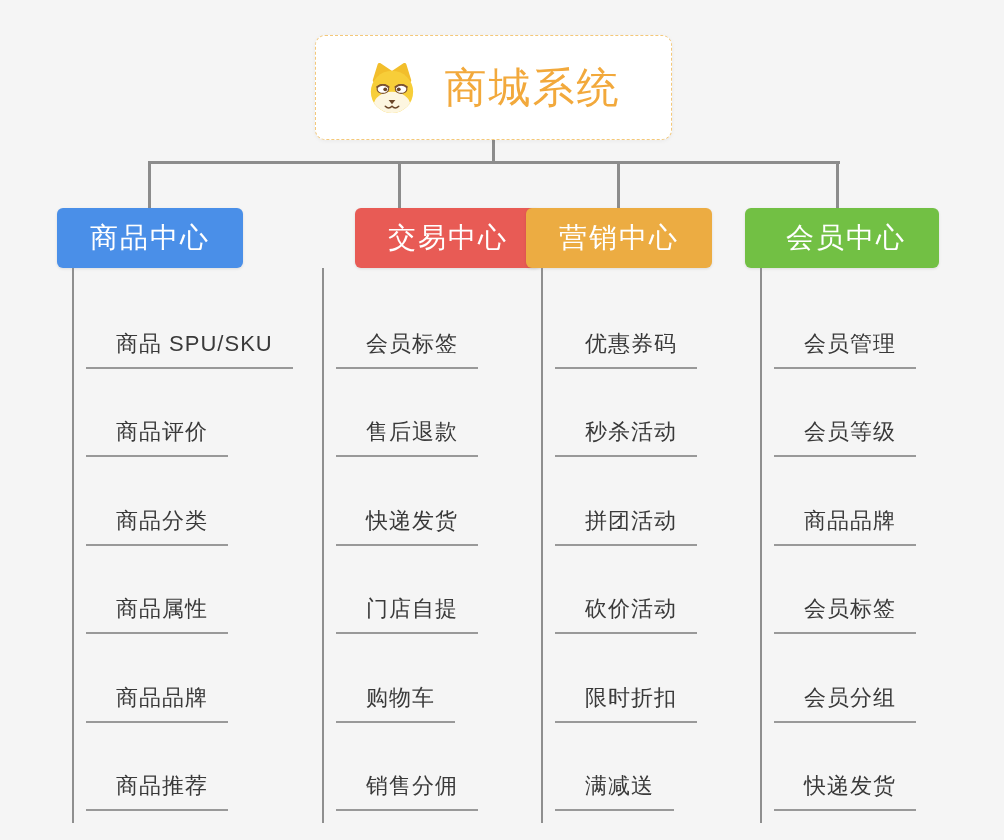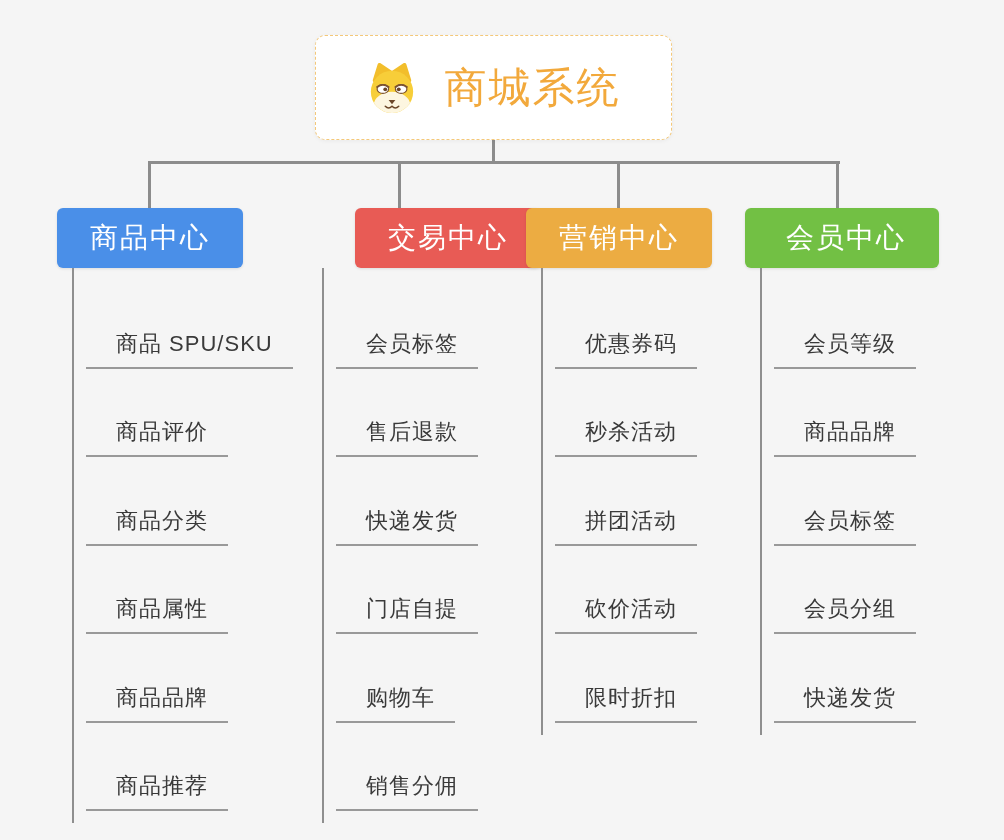--- a/index.html
+++ b/index.html
@@ -154,28 +154,34 @@
         </li>
       <li class="item">
           <span class="leaf-label">拼团活动</span>
         </li>
       <li class="item">
           <span class="leaf-label">砍价活动</span>
         </li>
       <li class="item">
           <span class="leaf-label">限时折扣</span>
         </li>
+      <li class="item">
+          <span class="leaf-label">满减送</span>
+        </li>
     </ul>
   </div>
 
   <div class="column col-3">
     <div class="branch-box" style="background-color: rgb(114, 192, 68); padding-left: 8px;">
       <span>会员中心</span>
     </div>
     <ul class="items">
+      <li class="item">
+          <span class="leaf-label">会员管理</span>
+        </li>
       <li class="item">
           <span class="leaf-label">会员等级</span>
         </li>
       <li class="item">
           <span class="leaf-label">商品品牌</span>
         </li>
       <li class="item">
           <span class="leaf-label">会员标签</span>
         </li>
       <li class="item">

